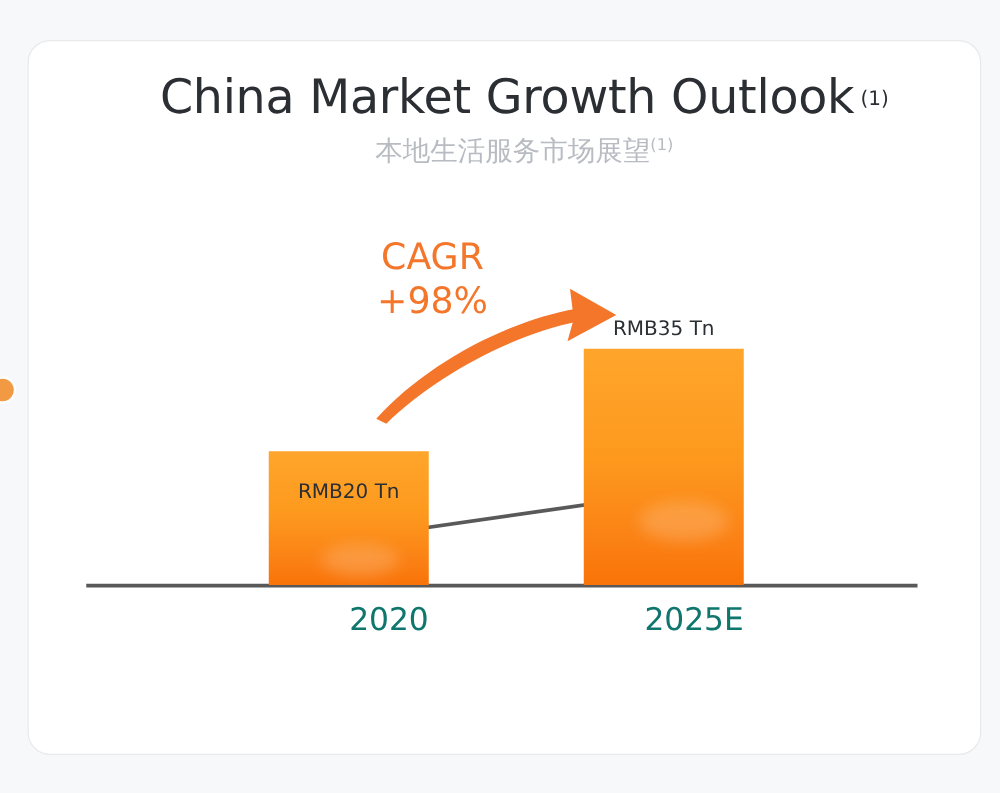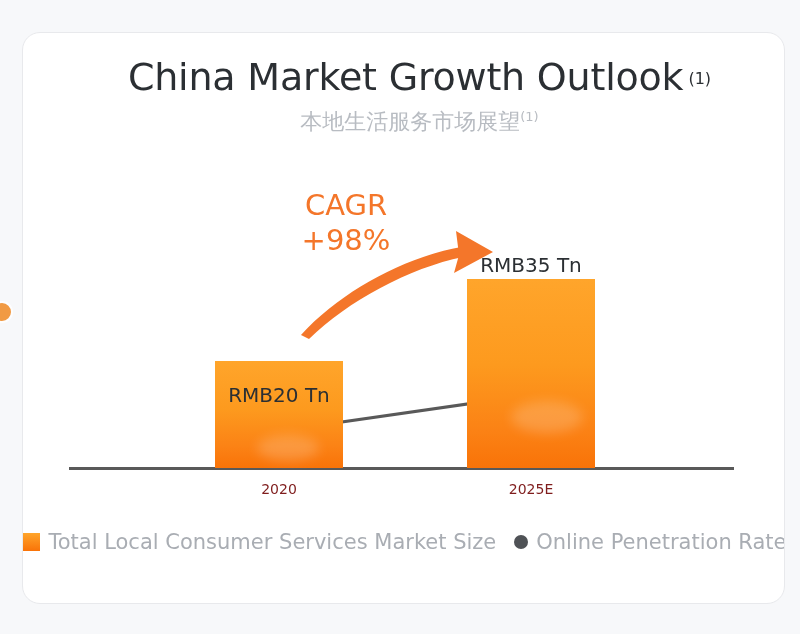--- a/index.html
+++ b/index.html
@@ -115,42 +115,42 @@
   }
   #blur-2025 {
     left: 488px;
     top: 368px;
     width: 72px;
     height: 32px;
   }
 
   .bar-value-label {
     position: absolute;
-    font-size: 20px;
+    font-size: 16px;
     color: #2b2f33;
     white-space: nowrap;
     text-align: center;
   }
   #label-2020 {
     left: 192px;
     top: 302px;
     width: 128px;
     margin-top: 48px;
   }
   #label-2025 {
     left: 444px;
     top: 220px;
     width: 128px;
   }
 
   .axis-tick-label {
     position: absolute;
-    font-size: 14px;
-    color: #7f1d1d;
-    text-align: center;
+    font-size: 25px;
+    color: #0f766e;
+    text-align: right;
     white-space: nowrap;
   }
   #tick-2020 {
     left: 192px;
     top: 448px;
     width: 128px;
   }
   #tick-2025 {
     left: 444px;
     top: 448px;
@@ -259,28 +259,18 @@
     <div class="bar-value-label" id="label-2025">RMB35 Tn</div>
 
     <div class="axis-tick-label" id="tick-2020">2020</div>
     <div class="axis-tick-label" id="tick-2025">2025E</div>
 
     <div id="cagr-annotation">
       <div>CAGR</div>
       <div>+98%</div>
     </div>
 
-    <div id="legend">
-      <div class="legend-entry">
-        <span class="legend-swatch-square"></span>
-        <span class="legend-label">Total Local Consumer Services Market Size</span>
-      </div>
-      <div class="legend-entry">
-        <span class="legend-swatch-dot"></span>
-        <span class="legend-label">Online Penetration Rate</span>
-      </div>
-    </div>
 
   </div>
 
   <div id="legend-smudge"></div>
 
 </div>
 
 </body></html>

